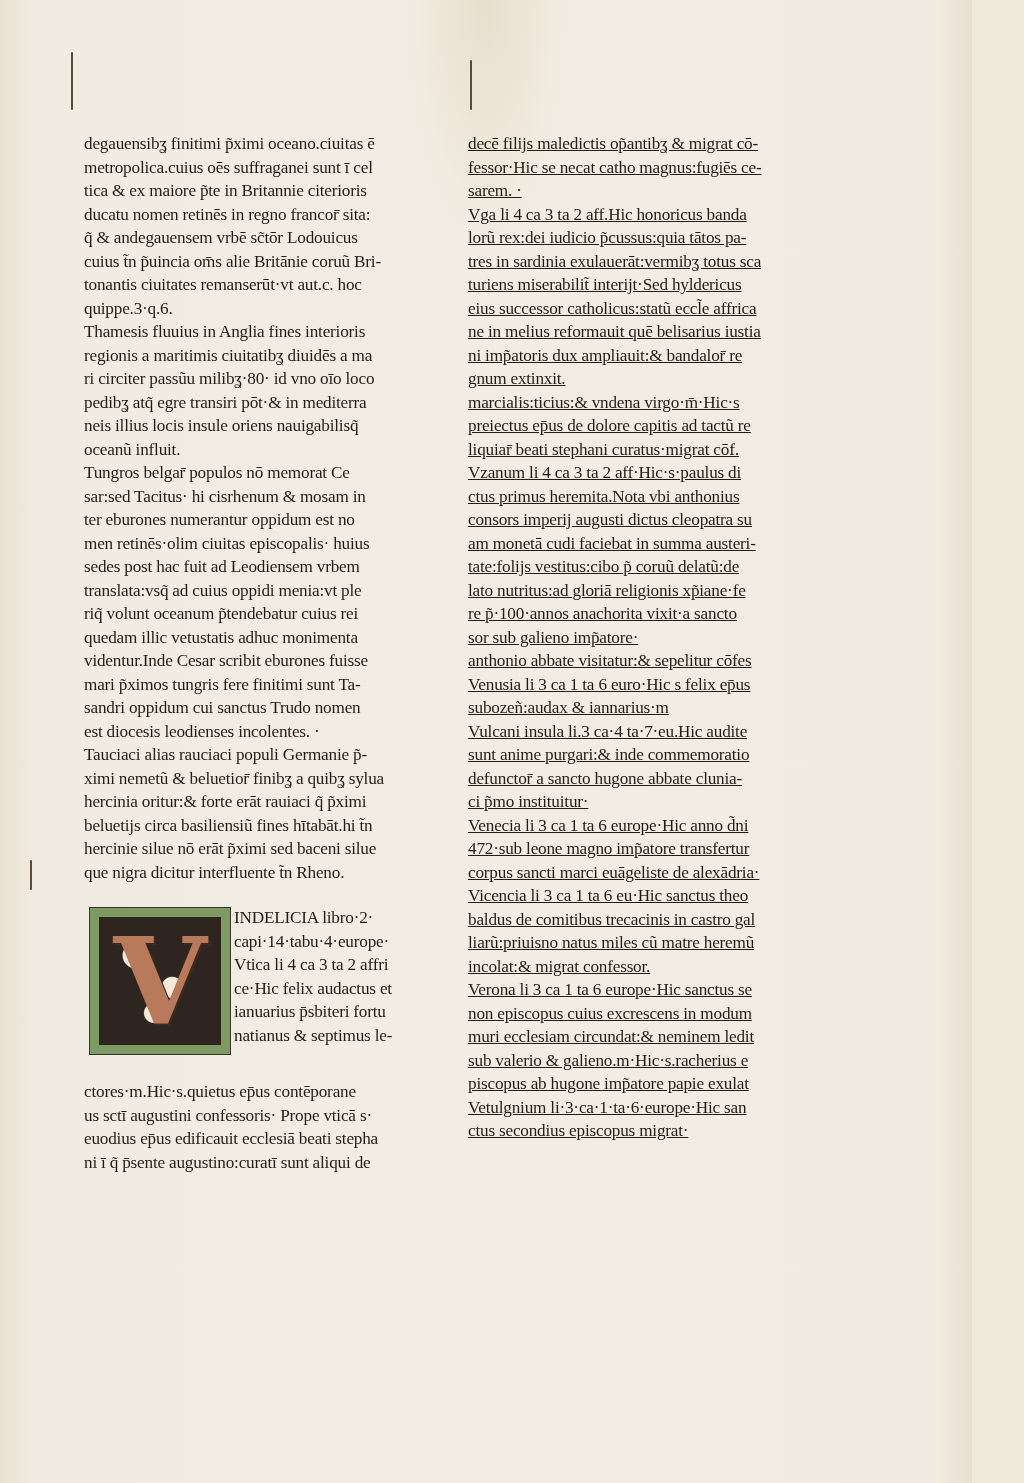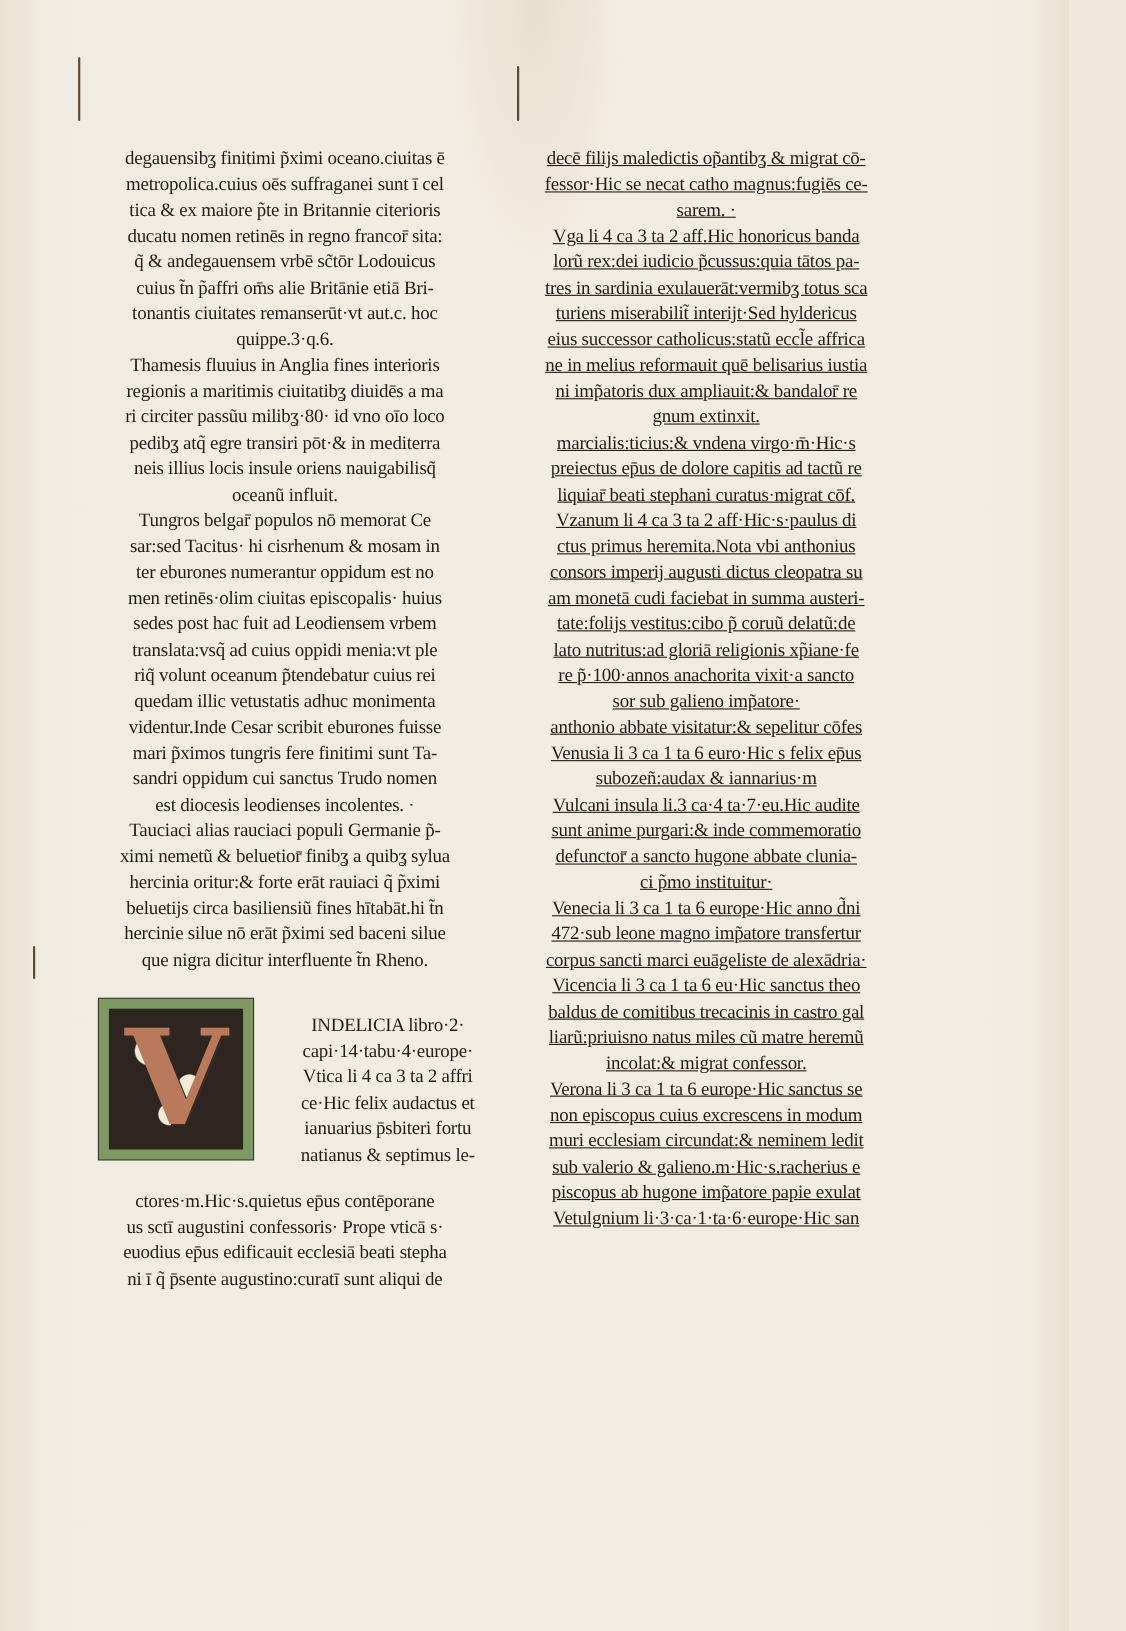--- a/index.html
+++ b/index.html
@@ -7,21 +7,20 @@
       width: 1024px; height: 1483px; overflow: hidden;
       background: #efe9dc;
       position: relative;
       font-family: "DejaVu Serif", "Liberation Serif", serif;
     }
     .page {
       position: absolute; left: 0; top: 0; width: 972px; height: 1483px;
       background:
         radial-gradient(ellipse at 50% 0%, rgba(200,180,140,0.25), rgba(0,0,0,0) 12%),
         linear-gradient(90deg, #e9e2d2 0%, #f1ece1 4%, #f2ede3 50%, #f1ece1 96%, #e8e1d1 100%);
-      text-align: center;
     }
     .column {
       position: absolute; top: 132px;
       color: #231c16;
       font-family: "Liberation Serif", "DejaVu Serif", serif;
       font-size: 17.2px;
       line-height: 23.5px;
       letter-spacing: -0.2px;
     }
     .col-left { left: 84px; width: 350px; }
@@ -40,42 +39,42 @@
         radial-gradient(circle at 45% 75%, #f3ead8 8%, transparent 9%),
         #2e2520;
     }
     .initial-letter {
       position: absolute; inset: 0;
       display: flex; align-items: center; justify-content: center;
       font-family: "DejaVu Serif", serif; font-size: 120px; font-weight: bold;
       color: #b97a5c; line-height: 1;
       text-shadow: 2px 2px 0 #3a2a20;
     }
-    .initial-text { position: absolute; left: 150px; top: 14px; width: 205px; margin-left: 16px; }
+    .initial-text { position: absolute; left: 150px; top: 0; width: 205px; }
     .mark {
       position: absolute; background: #5a4a38; width: 2px; border-radius: 1px;
     }
   </style>
 </head>
 <body>
 
 <div class="page">
 
   <div class="mark" style="left:71px;top:52px;height:58px;"></div>
   <div class="mark" style="left:470px;top:60px;height:50px;"></div>
   <div class="mark" style="left:30px;top:860px;height:30px;"></div>
 
   <div class="column col-left">
     <div>
       <div class="line">degauensibʓ finitimi p̃ximi oceano.ciuitas ē</div>
       <div class="line">metropolica.cuius oēs suffraganei sunt ī cel</div>
       <div class="line">tica &amp; ex maiore p̃te in  Britannie citerioris</div>
       <div class="line">ducatu nomen retinēs in regno francor̄ sita:</div>
       <div class="line">q̃ &amp; andegauensem vrbē sc̃tōr Lodouicus</div>
-      <div class="line">cuius t̃n p̃affri om̄s alie Britānie etiā Bri-</div>
+      <div class="line">cuius t̃n p̃uincia om̄s alie Britānie coruũ Bri-</div>
       <div class="line">tonantis ciuitates remanserūt·vt aut.c. hoc</div>
       <div class="line">quippe.3·q.6.</div>
     </div>
     <div>
       <div class="line">Thamesis fluuius in Anglia fines interioris</div>
       <div class="line">regionis a maritimis ciuitatibʓ diuidēs a ma</div>
       <div class="line">ri circiter passũu milibʓ·80· id vno oīo loco</div>
       <div class="line">pedibʓ atq̃ egre transiri pōt·&amp; in mediterra</div>
       <div class="line">neis illius locis insule oriens nauigabilisq̃</div>
       <div class="line">oceanũ influit.</div>
@@ -181,15 +180,16 @@
     </div>
     <div>
       <div class="line">Verona li 3 ca 1 ta 6 europe·Hic sanctus se</div>
       <div class="line">non episcopus cuius excrescens in modum</div>
       <div class="line">muri ecclesiam circundat:&amp; neminem ledit</div>
       <div class="line">sub valerio &amp; galieno.m·Hic·s.racherius e</div>
       <div class="line">piscopus ab hugone imp̃atore papie exulat</div>
     </div>
     <div>
       <div class="line">Vetulgnium li·3·ca·1·ta·6·europe·Hic san</div>
+      <div class="line">ctus secondius episcopus migrat·</div>
     </div>
   </div>
 </div>
 
 </body></html>

